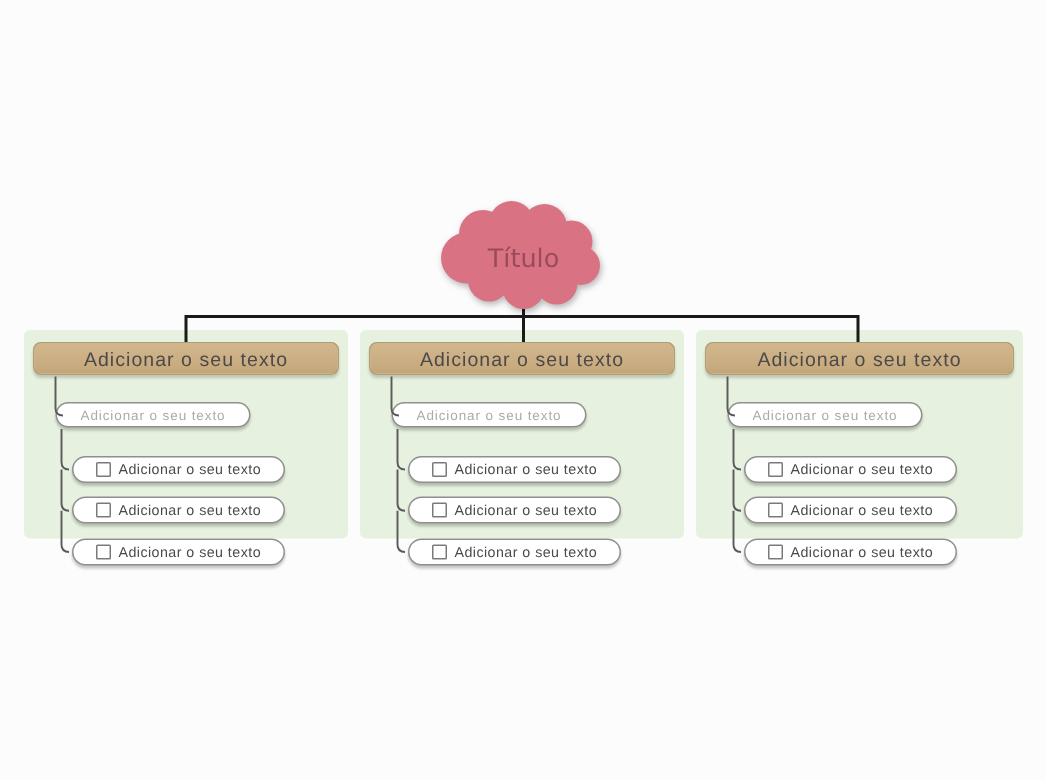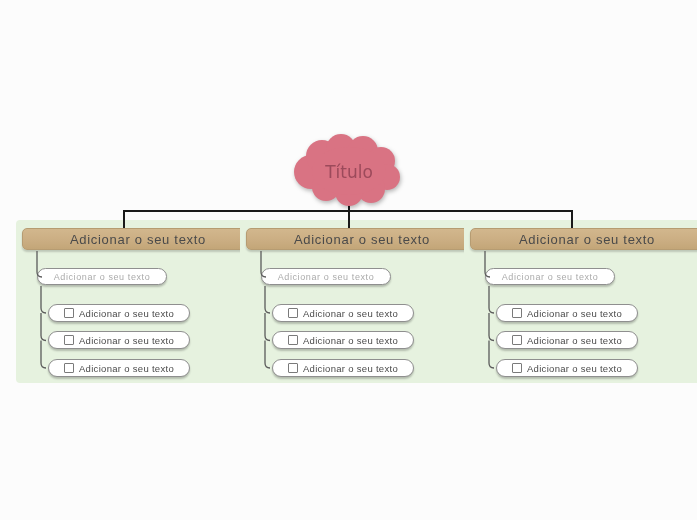--- a/index.html
+++ b/index.html
@@ -7,22 +7,22 @@
     width:697px;height:520px;
     background:#fcfcfc;
     font-family:"Liberation Sans", sans-serif;
     position:relative;
     overflow:hidden;
   }
   #canvas{position:absolute;left:0;top:0;width:697px;height:520px;}
   svg.overlay{position:absolute;left:0;top:0;width:697px;height:520px;pointer-events:none;}
 
   .panel{
-    position:absolute;top:220px;height:163px;width:216px;
-    background:#e6f2df;border-radius:4px;padding-left:28px;
+    position:absolute;top:220px;height:139px;width:216px;
+    background:#e6f2df;border-radius:4px;
   }
   .panel.p0{left:16px}
   .panel.p1{left:240px}
   .panel.p2{left:464px;width:218px}
 
   .branch-header{
     position:absolute;top:8px;left:6px;right:6px;height:22px;
     background:linear-gradient(180deg,#d2b78d 0%,#cbae83 55%,#c3a678 100%);
     border:1px solid #b69c72;border-radius:5px;
     box-shadow:0 2px 2px rgba(0,0,0,0.18);

